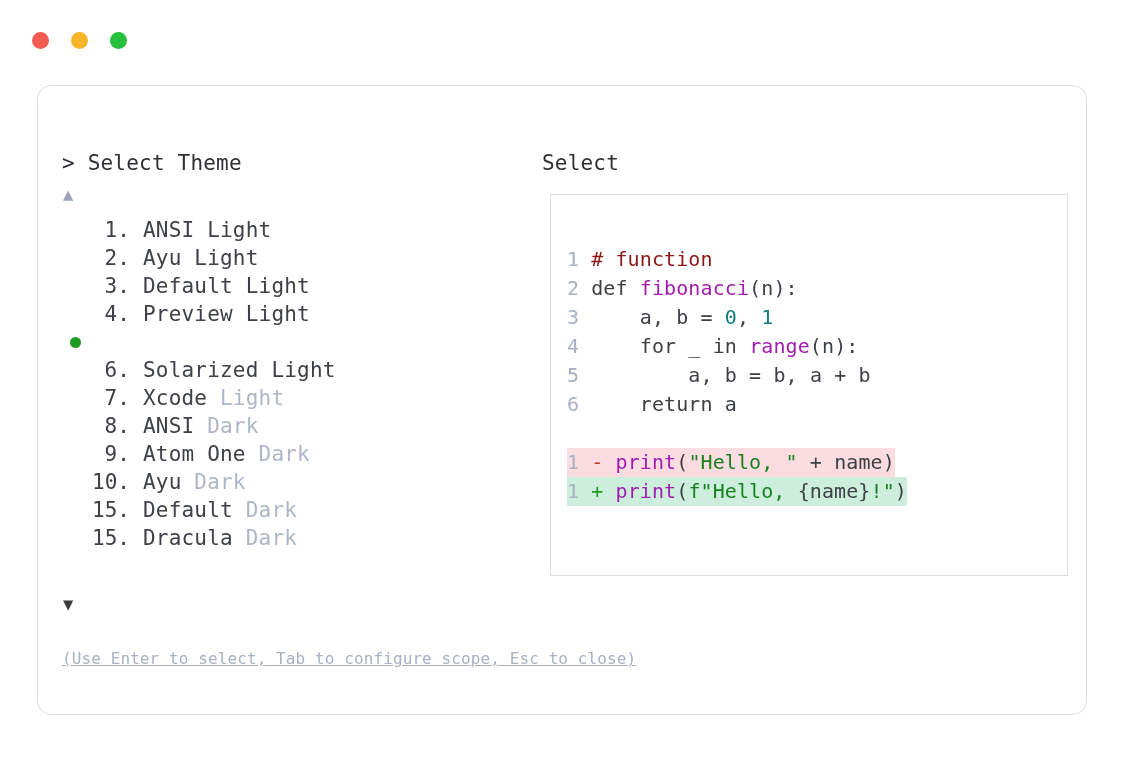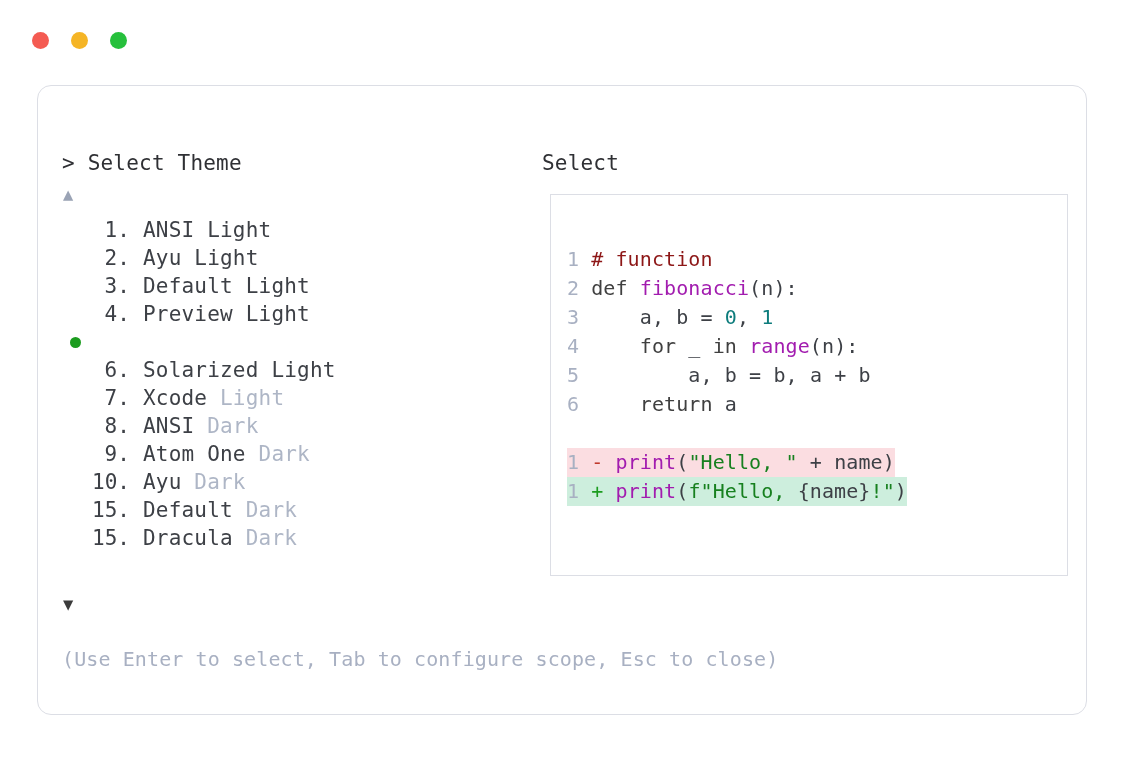--- a/index.html
+++ b/index.html
@@ -124,25 +124,26 @@
   .idx.sel { color: #1c9c1f; }
   .nm { color: #3d4046; }
   .nm.sel { color: #1c9c1f; }
   .variant { color: #aeb6c6; }
   .variant.plain { color: #3d4046; }
 
   .hint {
     position: absolute;
     left: 24px;
     top: 545px;
-    font-size: 20px;
+    font-size: 16px;
     line-height: 24px;
     color: #a8b0c2;
     white-space: pre;
     letter-spacing: 0.1px;
+    text-decoration: underline;
   }
 
   
   .right-pane {
     position: absolute;
     left: 504px;
     top: 0;
     width: 528px;
   }
   .preview-label {

